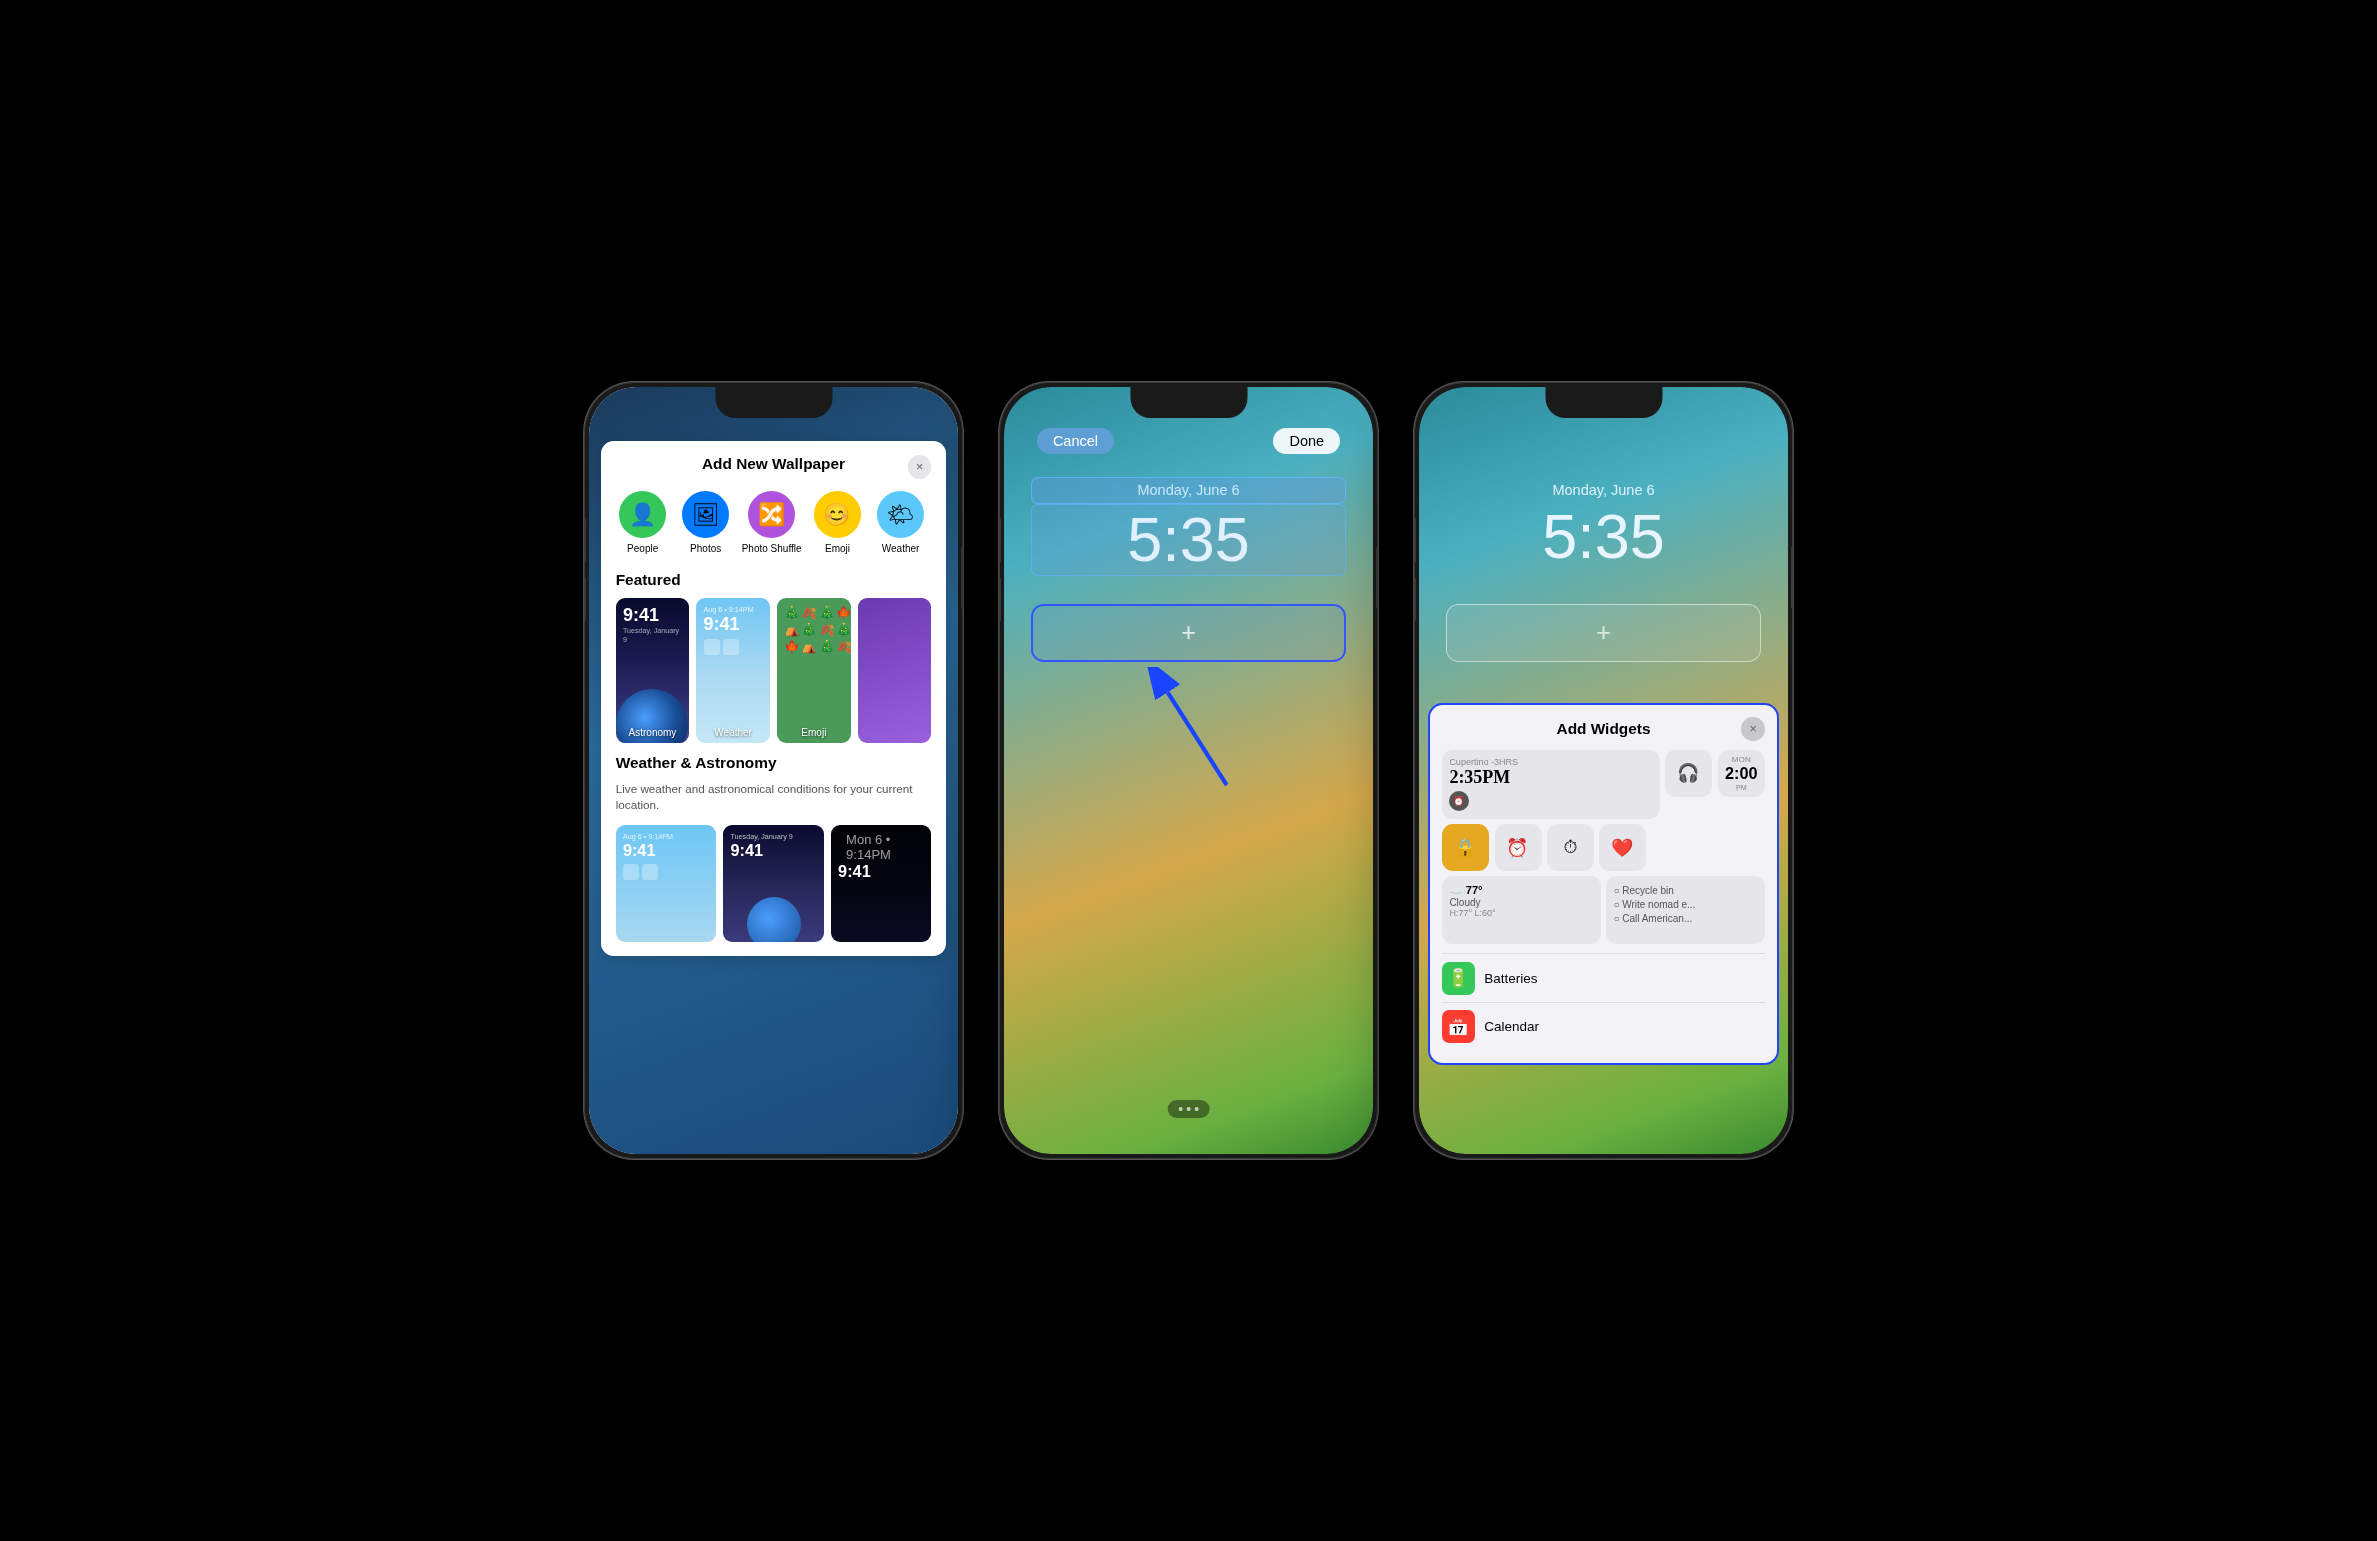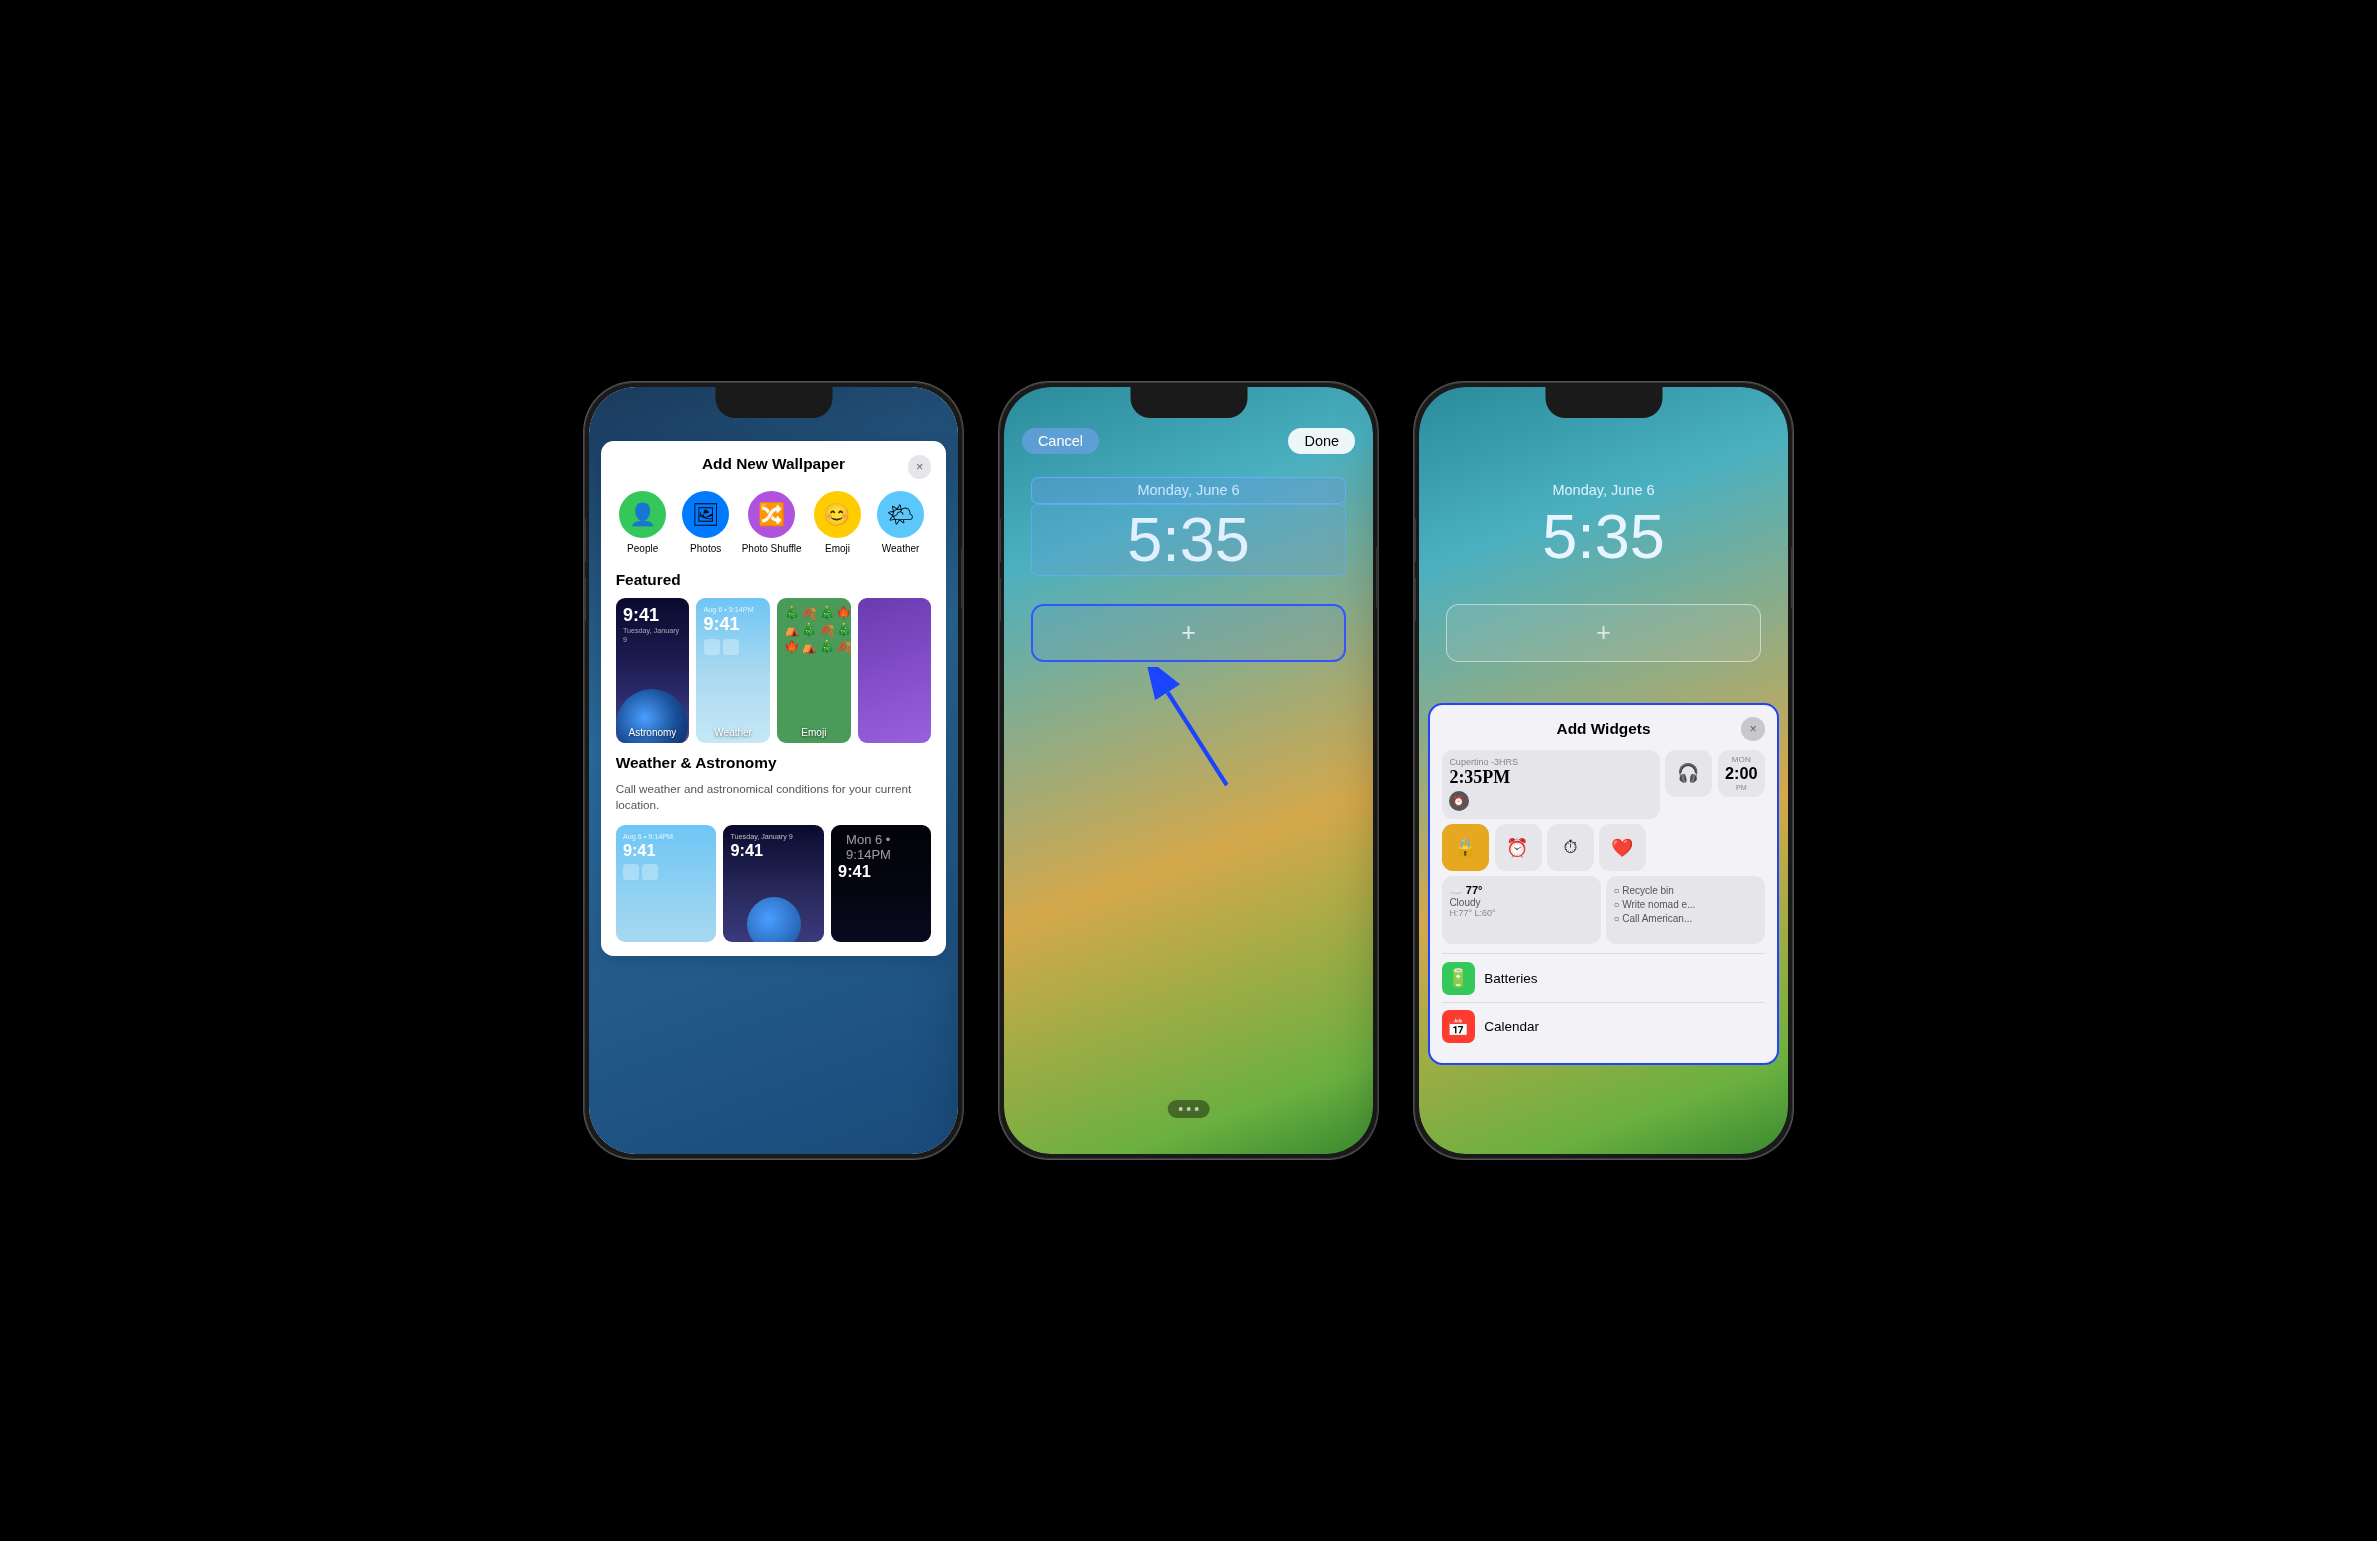--- a/index.html
+++ b/index.html
@@ -248,21 +248,21 @@
       overflow: hidden;
       position: relative;
       background: linear-gradient(160deg, #2a8a9a 0%, #4ab0c0 20%, #d4a84b 60%, #6ab040 90%, #3a8a30 100%);
     }
     .p2-header {
       position: absolute;
       top: 41px;
       left: 0; right: 0;
       display: flex;
       justify-content: space-between;
-      padding: 0 18px;
+      padding: 0 33px;
       z-index: 10;
     }
     .p2-cancel-btn, .p2-done-btn {
       padding: 5.4px 16.3px;
       border-radius: 18px;
       font-size: 14.5px;
       font-weight: 500;
     }
     .p2-cancel-btn {
       background: rgba(100,160,220,0.85);
@@ -606,21 +606,21 @@
                 <div class="emoji-item">🍂</div>
               </div>
               <span class="thumb-label">Emoji</span>
             </div>
 
             <div class="featured-thumb" style="background:linear-gradient(160deg,#6a3aaf,#9a60df);min-width:45px;">
             </div>
           </div>
 
           <div class="section-title" style="margin-top:11px;">Weather &amp; Astronomy</div>
-          <div class="section-desc">Call weather and astronomical conditions for your current location.</div>
+          <div class="section-desc">Live weather and astronomical conditions for your current location.</div>
           <div class="weather-grid">
             <div class="weather-thumb">
               <div class="weather-bg" style="background:linear-gradient(180deg,#6ec6f5 0%,#a8d8f0 100%);">
                 <div style="font-size:7.2px;color:rgba(255,255,255,0.8);">Aug 6 • 9:14PM</div>
                 <div style="font-size:16.3px;font-weight:700;color:#fff;">9:41</div>
                 <div class="weather-widgets">
                   <div class="w-widget"></div>
                   <div class="w-widget"></div>
                 </div>
               </div>

